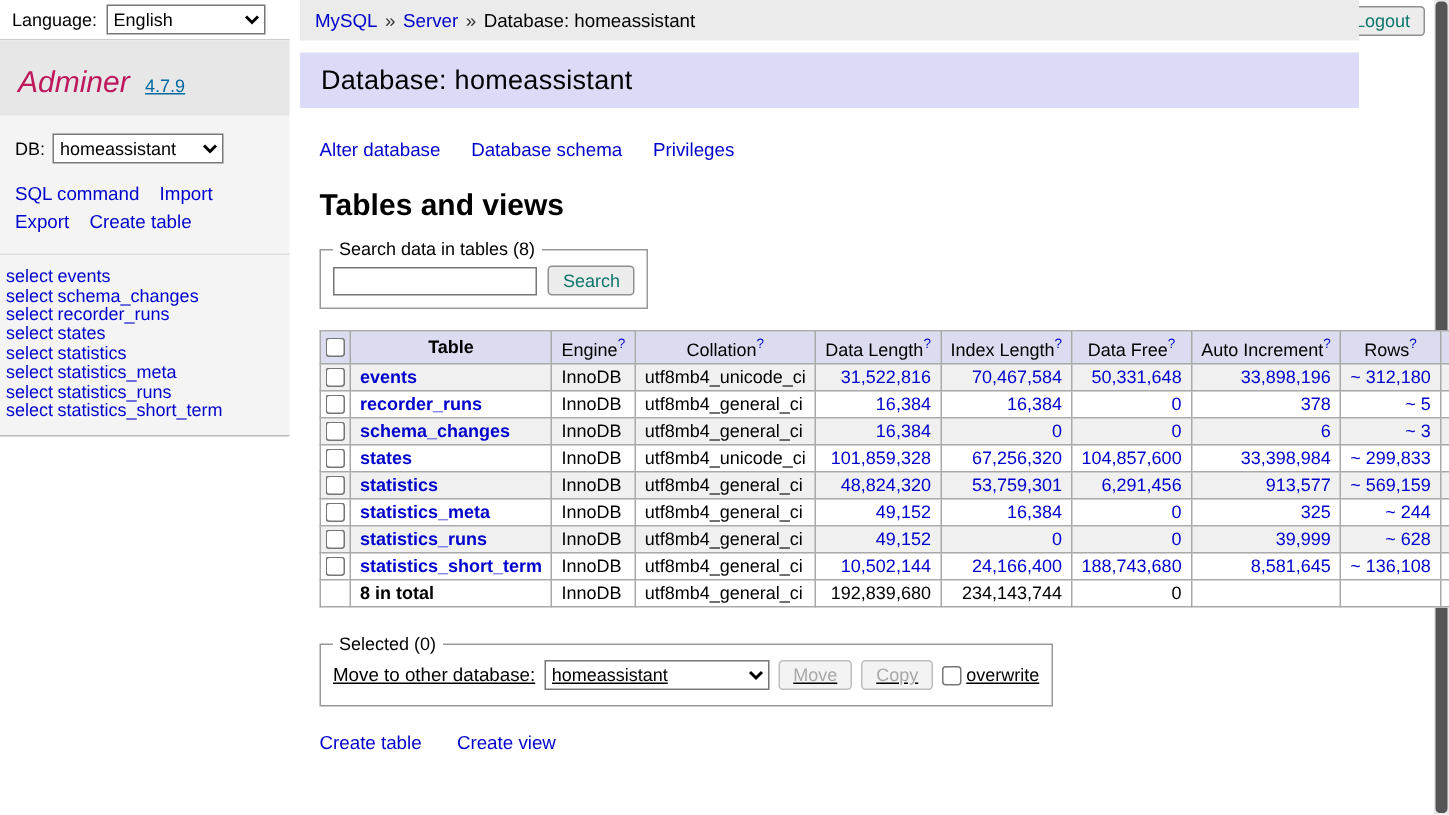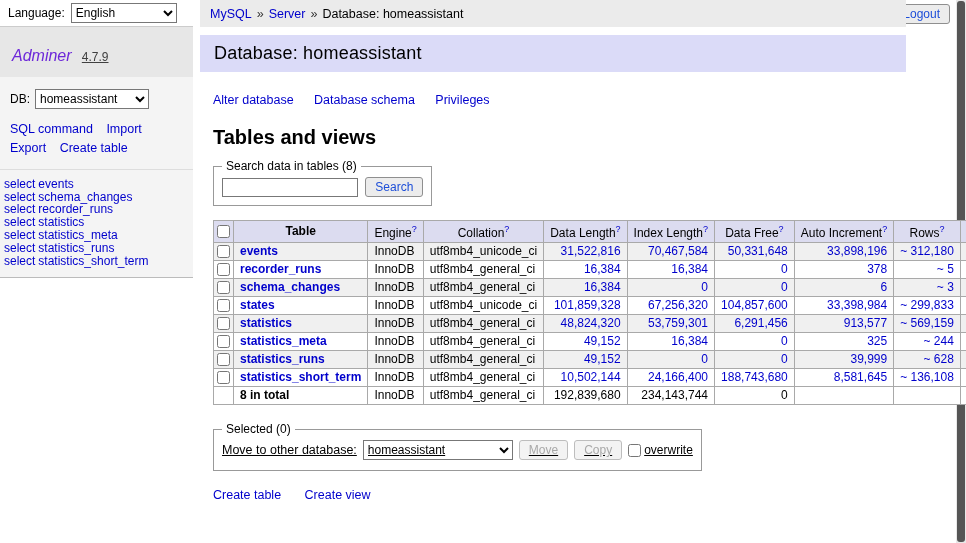--- a/index.html
+++ b/index.html
@@ -6,21 +6,21 @@
   html,body { margin:0; padding:0; }
   body {
     width:966px; height:543px; overflow:hidden; position:relative;
     background:#fff; font-family:"Liberation Sans", sans-serif; font-size:13px; color:#000;
   }
   a { color:#0000cc; text-decoration:none; cursor:pointer; }
   select, input, button { font-family:"Liberation Sans", sans-serif; }
   select { font-size:12px; border:1px solid #777; background:#fff; height:20px; }
   button {
     font-size:12px; background:#ececec; border:1px solid #8f8f8f; border-radius:3px;
-    padding:2px 9px; cursor:pointer; color:#1d4ed8;
+    padding:2px 9px; cursor:pointer; color:#0f766e;
   }
   button:disabled { color:#a8a8a8; border-color:#bdbdbd; background:#f3f3f3; }
 
   
   .language-bar {
     position:absolute; top:0; left:0; width:193px; height:27px; background:#fff;
     border-bottom:1px solid #ccc; display:flex; align-items:center; gap:6px;
     padding-left:8px; font-size:12px;
   }
   .language-bar select { width:106px; }
@@ -30,22 +30,22 @@
   
   .scrollbar { position:absolute; right:0; top:0; width:10px; height:543px; background:#e8e8e8; }
   .scrollbar .thumb { position:absolute; left:1px; right:1px; top:1px; bottom:1px; background:#555; border-radius:3px; }
 
   
   .sidebar {
     position:absolute; top:27px; left:0; width:193px; background:#f4f4f4;
     border-bottom:1px solid #bbb; padding-bottom:4px;
   }
   .sidebar h1 { margin:0; padding:10px 12px 9px; background:#e7e7e7; font-weight:normal; }
-  .app-name { font-style:italic; font-size:16px; color:#6d28d9; }
-  .app-version { font-size:12px; color:#404040; margin-left:3px;text-decoration:underline; }
+  .app-name { font-style:italic; font-size:20px; color:#be185d; }
+  .app-version { font-size:12px; color:#0369a1; margin-left:3px;text-decoration:underline; }
   .db-row { padding:12px 10px 9px; display:flex; align-items:center; gap:5px; font-size:12px; }
   .db-row select { width:114px; }
   .sidebar-actions { padding:2px 10px 10px; font-size:12.5px; line-height:1.55; border-bottom:1px solid #ddd; }
   .sidebar-actions a { margin-right:10px; }
   .sidebar-tables { padding:8px 4px 6px; font-size:12px; line-height:12.8px; }
   .sidebar-tables .tbl-row { white-space:nowrap; }
   .sidebar-tables a { margin-right:3px; }
 
   
   .main { position:absolute; left:193px; top:0; right:60px; }
@@ -133,20 +133,21 @@
     </div>
     <div>
       <a href="#">Export</a>
       <a href="#">Create table</a>
     </div>
   </div>
   <div class="sidebar-tables">
       <div class="tbl-row"><a href="#">select</a><a href="#">events</a></div>
       <div class="tbl-row"><a href="#">select</a><a href="#">schema_changes</a></div>
       <div class="tbl-row"><a href="#">select</a><a href="#">recorder_runs</a></div>
+      <div class="tbl-row"><a href="#">select</a><a href="#">states</a></div>
       <div class="tbl-row"><a href="#">select</a><a href="#">statistics</a></div>
       <div class="tbl-row"><a href="#">select</a><a href="#">statistics_meta</a></div>
       <div class="tbl-row"><a href="#">select</a><a href="#">statistics_runs</a></div>
       <div class="tbl-row"><a href="#">select</a><a href="#">statistics_short_term</a></div>
     </div>
 </div>
 
 <div class="main">
   <div class="topbar">
     <a href="#">MySQL</a>

